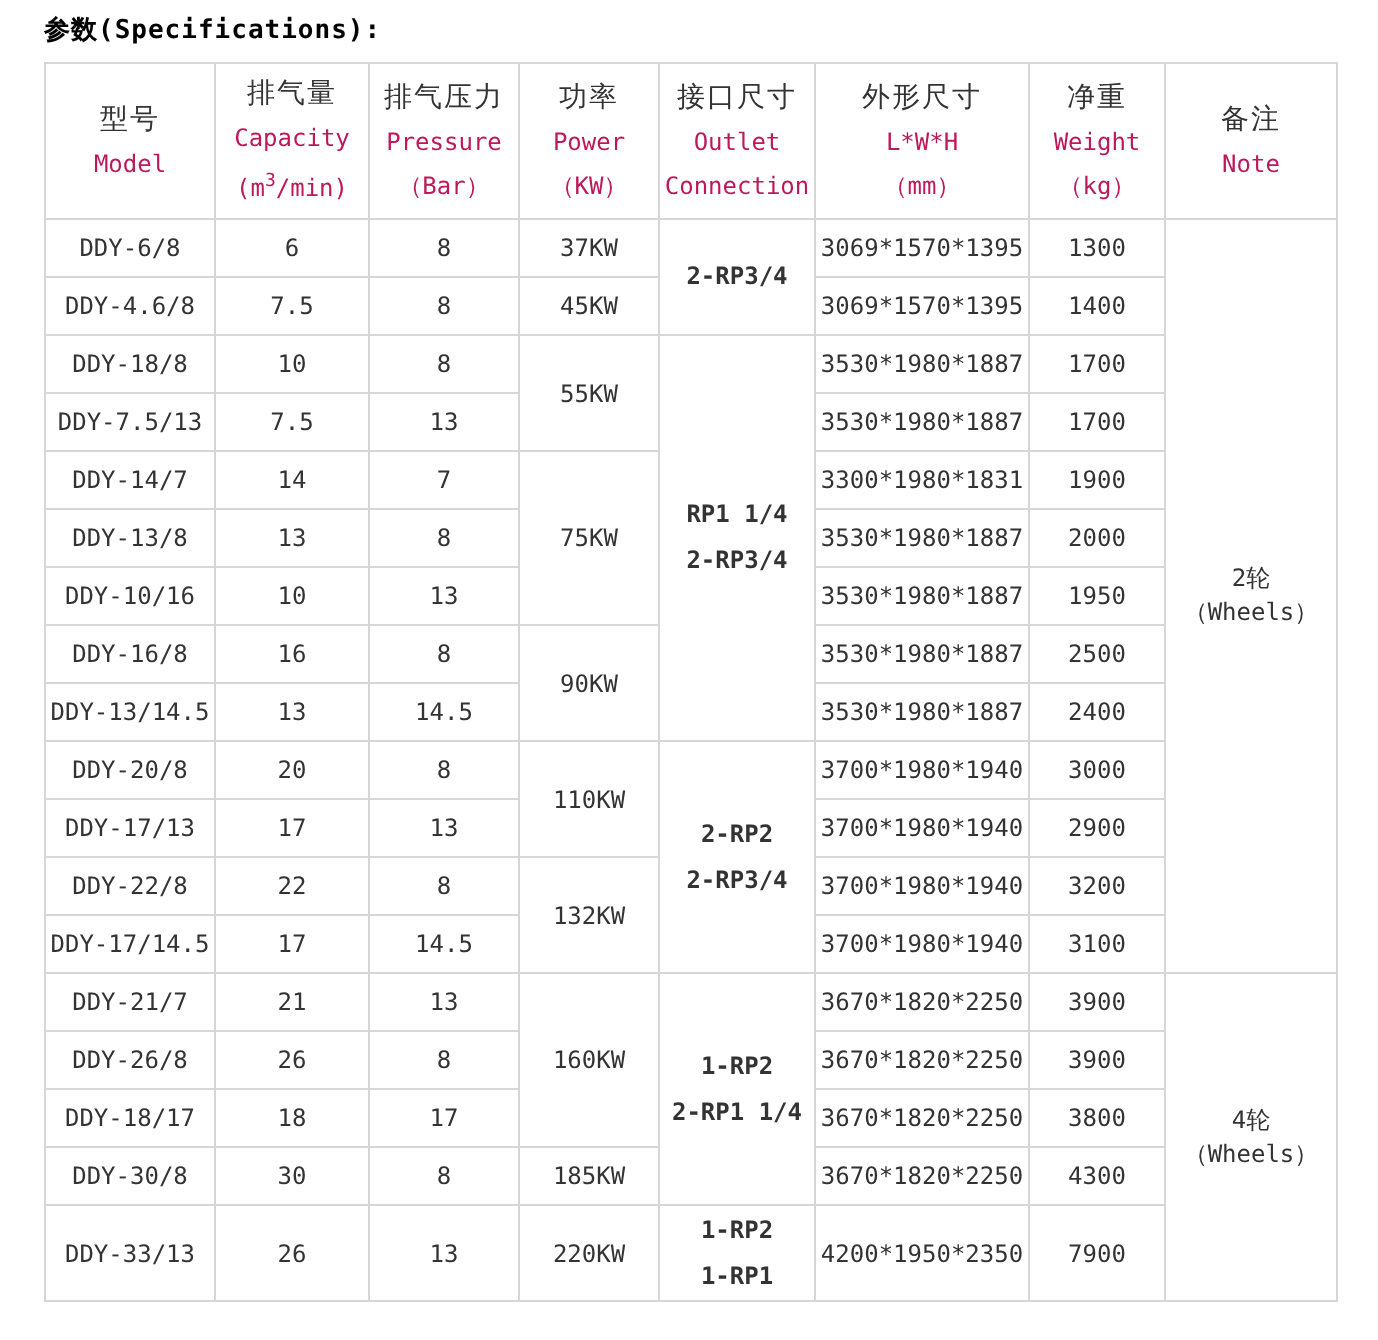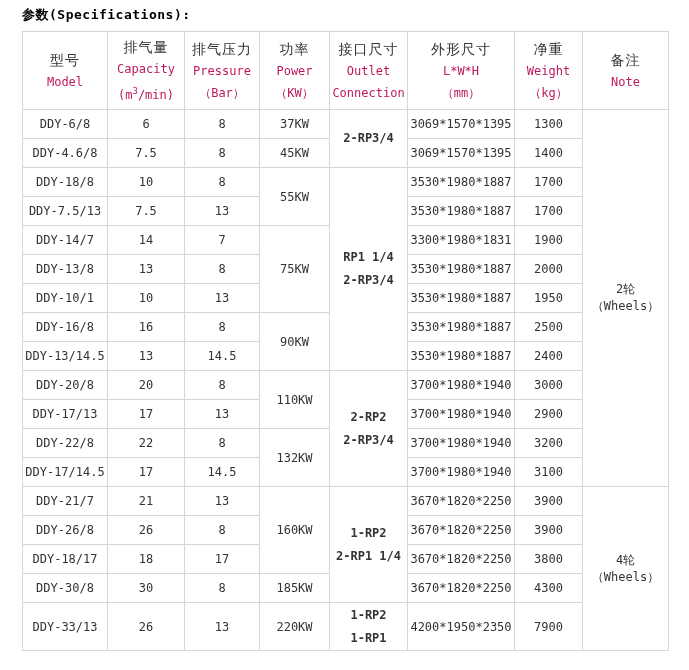--- a/index.html
+++ b/index.html
@@ -164,21 +164,21 @@
 
     <tr class="row">
       <td class="cell">DDY-13/8</td>
       <td class="cell">13</td>
       <td class="cell">8</td>
       <td class="cell">3530*1980*1887</td>
       <td class="cell">2000</td>
     </tr>
 
     <tr class="row">
-      <td class="cell">DDY-10/1</td>
+      <td class="cell">DDY-10/16</td>
       <td class="cell">10</td>
       <td class="cell">13</td>
       <td class="cell">3530*1980*1887</td>
       <td class="cell">1950</td>
     </tr>
 
     <tr class="row">
       <td class="cell">DDY-16/8</td>
       <td class="cell">16</td>
       <td class="cell">8</td>

